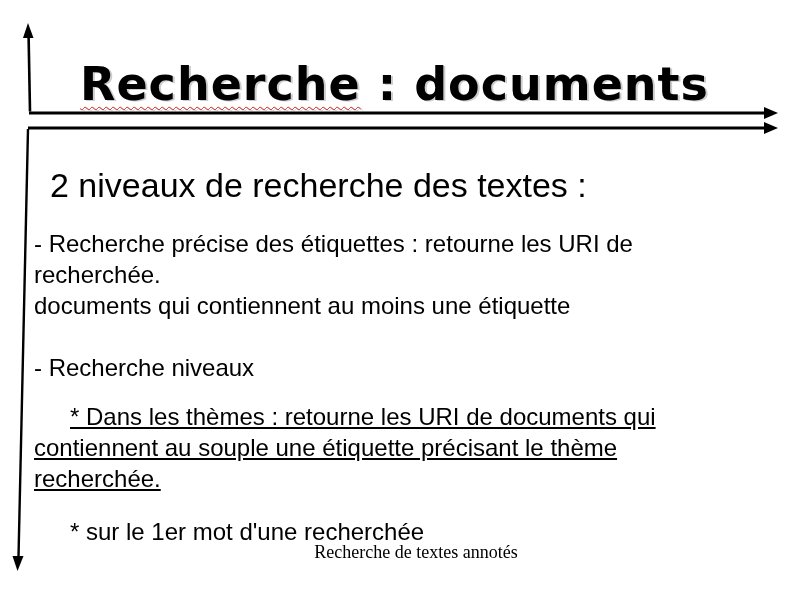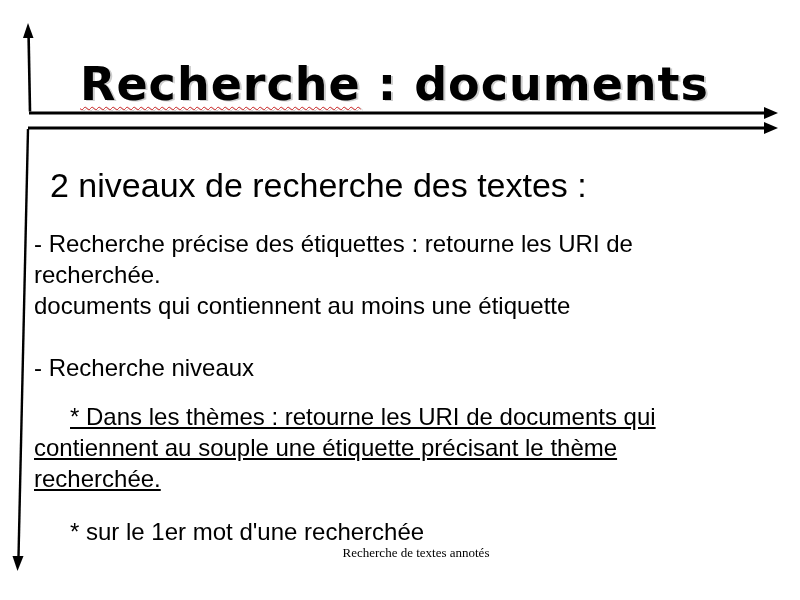--- a/index.html
+++ b/index.html
@@ -44,21 +44,21 @@
   .para .line{white-space:nowrap;}
   .para .line.indent{padding-left:36px;}
   #para1{top:228px;}
   #para2{top:352px;}
   #para3{top:401px;text-decoration:underline;}
   #para4{top:516px;}
 
   .footer{
     position:absolute;left:32px;right:0;top:544px;
     font-family:"Liberation Serif",serif;
-    font-size:13px;line-height:17px;
+    font-size:18px;line-height:17px;
     text-align:center;
   }
 </style>
 </head>
 <body>
 
 <div id="slide">
 
   <svg id="arrows" viewBox="0 0 800 600" xmlns="http://www.w3.org/2000/svg">
 

